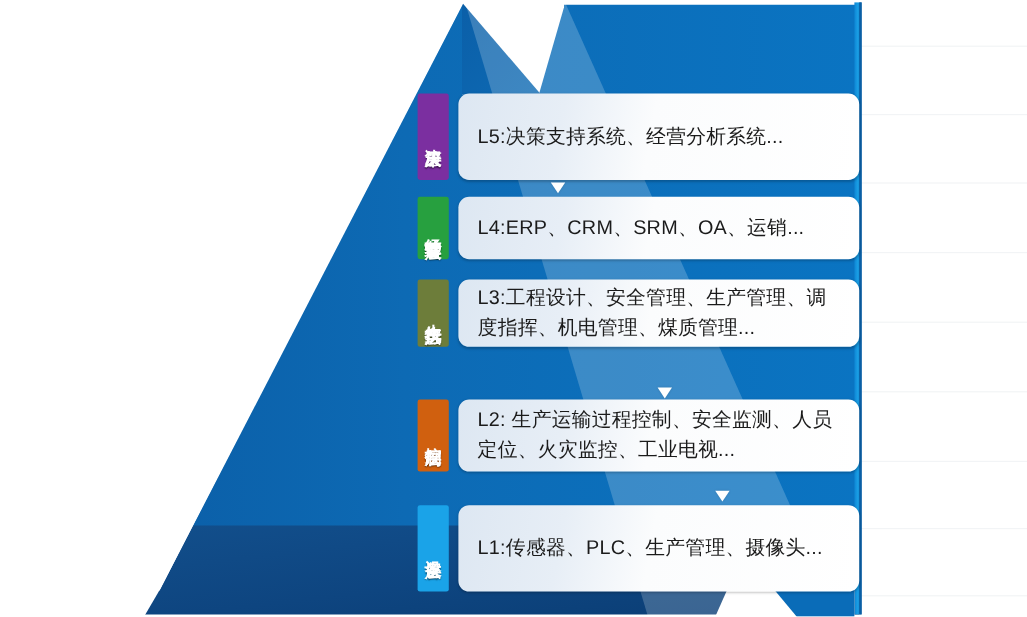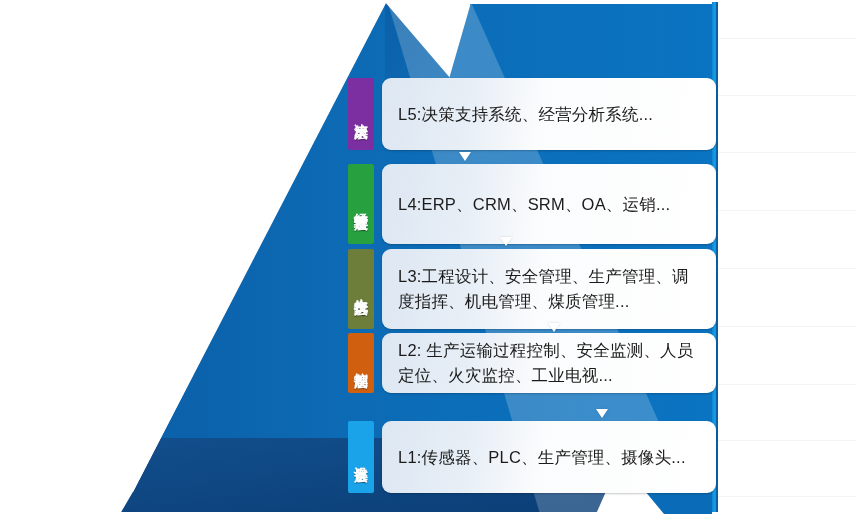--- a/index.html
+++ b/index.html
@@ -181,29 +181,29 @@
   <div id="layers">
 
     <div class="layer-row" style="top:0px;height:72px;">
       <div class="layer-tag" style="background:#7b2fa0;">决策层</div>
       <div class="layer-card">
         <div class="layer-text">L5:决策支持系统、经营分析系统...</div>
       </div>
     </div>
     <div class="gap-marker" style="left:111px;top:74px;"></div>
 
-    <div class="layer-row" style="top:86px;height:80px;justify-content:space-between;">
+    <div class="layer-row" style="top:86px;height:52px;justify-content:space-between;">
       <div class="layer-tag" style="background:#27a03f;">经营管理层</div>
       <div class="layer-card">
         <div class="layer-text">L4:ERP、CRM、SRM、OA、运销...</div>
       </div>
     </div>
     <div class="gap-marker" style="left:152px;top:159px;"></div>
 
-    <div class="layer-row" style="top:171px;height:80px;">
+    <div class="layer-row" style="top:155px;height:56px;">
       <div class="layer-tag" style="background:#6d7d3a;">生产执行层</div>
       <div class="layer-card">
         <div class="layer-text">L3:工程设计、安全管理、生产管理、调度指挥、机电管理、煤质管理...</div>
       </div>
     </div>
     <div class="gap-marker" style="left:200px;top:245px;"></div>
 
     <div class="layer-row" style="top:255px;height:60px;">
       <div class="layer-tag" style="background:#d0600f;">控制层</div>
       <div class="layer-card">

